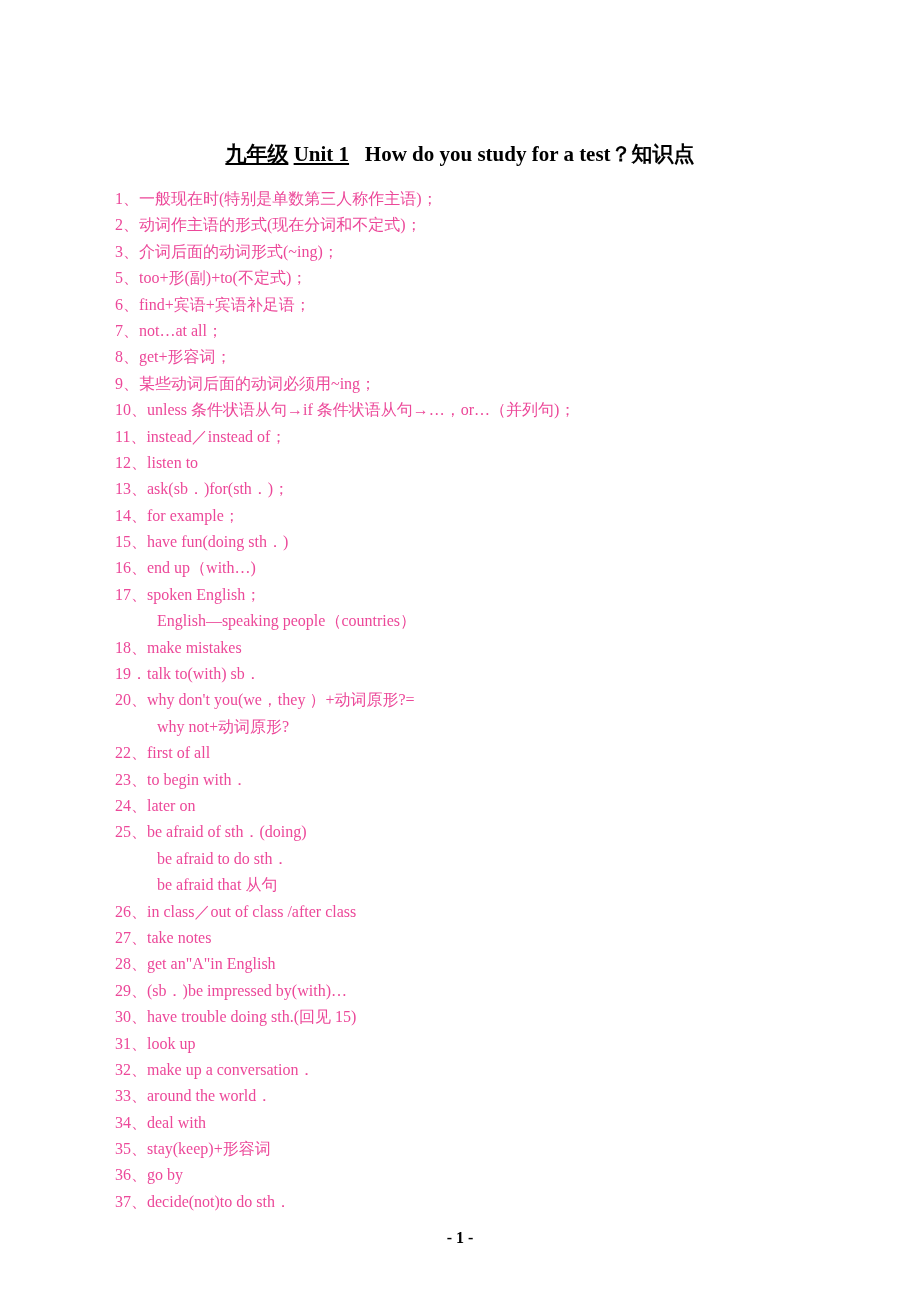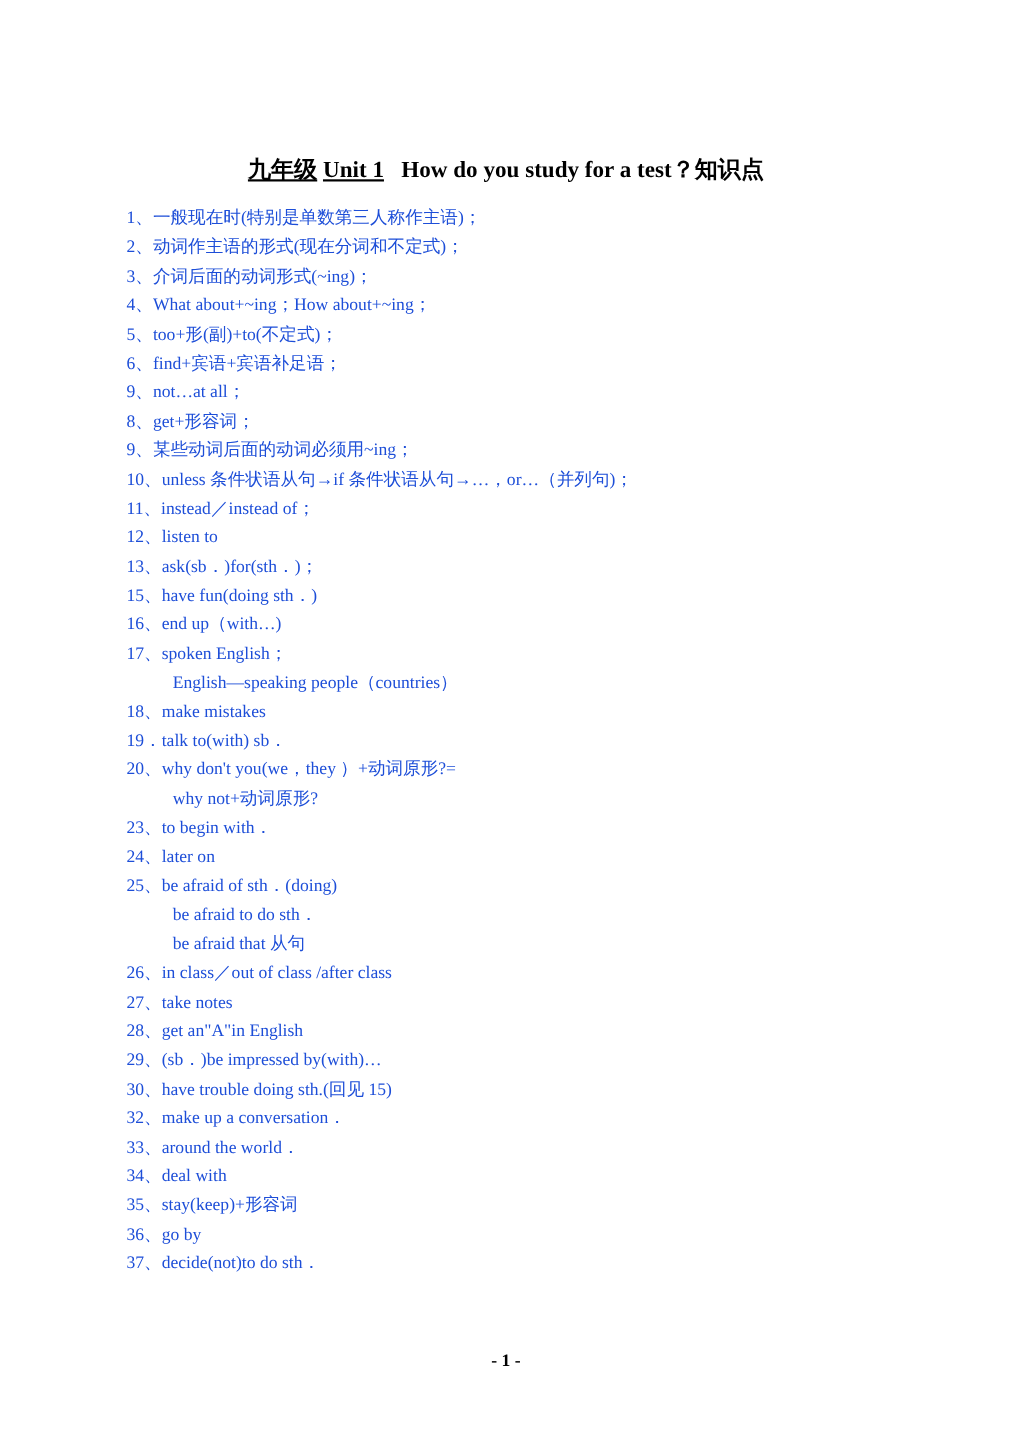--- a/index.html
+++ b/index.html
@@ -29,21 +29,21 @@
       font-family: "Times New Roman", serif;
     }
     .title .zh {
       font-weight: bold;
       font-family: "SimHei", "SimSun", serif;
       margin-top: 32px;
     }
     .list {
       font-size: 16px;
       line-height: 1.65;
-      color: #1d4ed8;
+      color: #ec4899;
     }
     .item {
       margin: 0;
     }
     .sub {
       padding-left: 42px;
     }
     .pagenum {
       position: absolute;
       bottom: 55px;
@@ -60,48 +60,50 @@
 
 <div class="page">
   <div class="title">
     <span class="unit">九年级</span>
     <span class="eng unit">Unit 1</span><span>&nbsp;&nbsp;&nbsp;</span><span class="eng">How do you study for a test？</span><span class="zh">知识点</span>
   </div>
   <div class="list">
     <div class="item">1、一般现在时(特别是单数第三人称作主语)；</div>
     <div class="item">2、动词作主语的形式(现在分词和不定式)；</div>
     <div class="item">3、介词后面的动词形式(~ing)；</div>
-    <div class="item">4、What about+~ing；How about+~ing；</div>
     <div class="item">5、too+形(副)+to(不定式)；</div>
     <div class="item">6、find+宾语+宾语补足语；</div>
-    <div class="item">9、not…at all；</div>
+    <div class="item">7、not…at all；</div>
     <div class="item">8、get+形容词；</div>
     <div class="item">9、某些动词后面的动词必须用~ing；</div>
     <div class="item">10、unless 条件状语从句→if 条件状语从句→…，or…（并列句)；</div>
     <div class="item">11、instead／instead of；</div>
     <div class="item">12、listen to</div>
     <div class="item">13、ask(sb．)for(sth．)；</div>
+    <div class="item">14、for example；</div>
     <div class="item">15、have fun(doing sth．)</div>
     <div class="item">16、end up（with…)</div>
     <div class="item">17、spoken English；</div>
     <div class="item sub">English—speaking people（countries）</div>
     <div class="item">18、make mistakes</div>
     <div class="item">19．talk to(with) sb．</div>
     <div class="item">20、why don't you(we，they ）+动词原形?=</div>
     <div class="item sub">why not+动词原形?</div>
+    <div class="item">22、first of all</div>
     <div class="item">23、to begin with．</div>
     <div class="item">24、later on</div>
     <div class="item">25、be afraid of sth．(doing)</div>
     <div class="item sub">be afraid to do sth．</div>
     <div class="item sub">be afraid that 从句</div>
     <div class="item">26、in class／out of class /after class</div>
     <div class="item">27、take notes</div>
     <div class="item">28、get an"A"in English</div>
     <div class="item">29、(sb．)be impressed by(with)…</div>
     <div class="item">30、have trouble doing sth.(回见 15)</div>
+    <div class="item">31、look up</div>
     <div class="item">32、make up a conversation．</div>
     <div class="item">33、around the world．</div>
     <div class="item">34、deal with</div>
     <div class="item">35、stay(keep)+形容词</div>
     <div class="item">36、go by</div>
     <div class="item">37、decide(not)to do sth．</div>
   </div>
 </div>
 <div class="pagenum">- 1 -</div>
 

